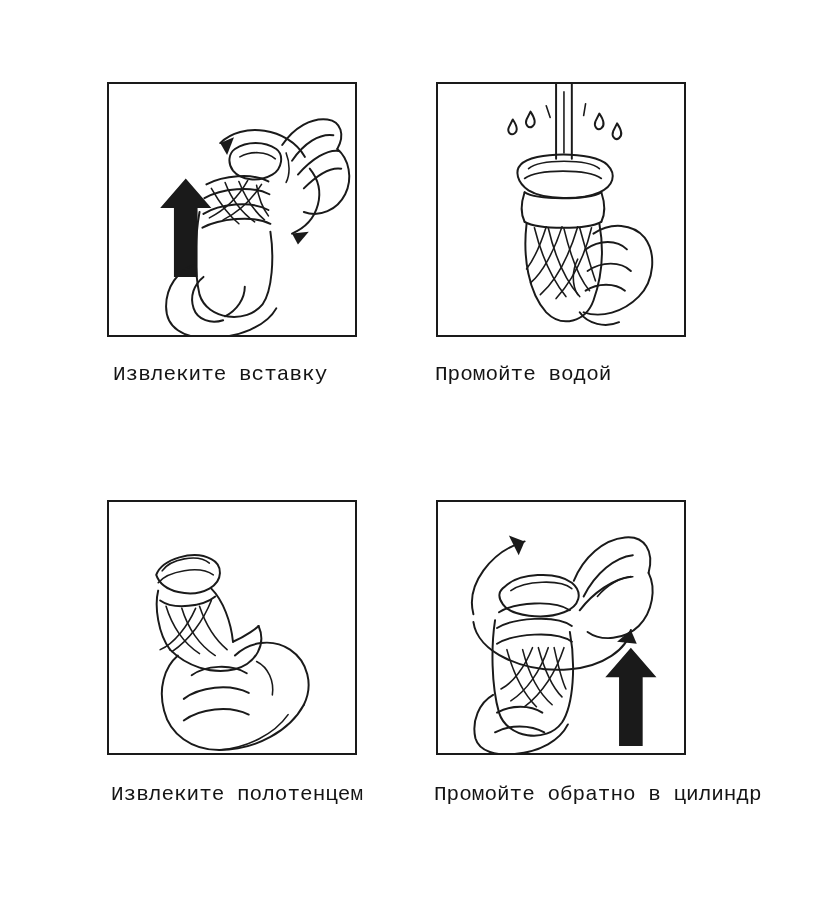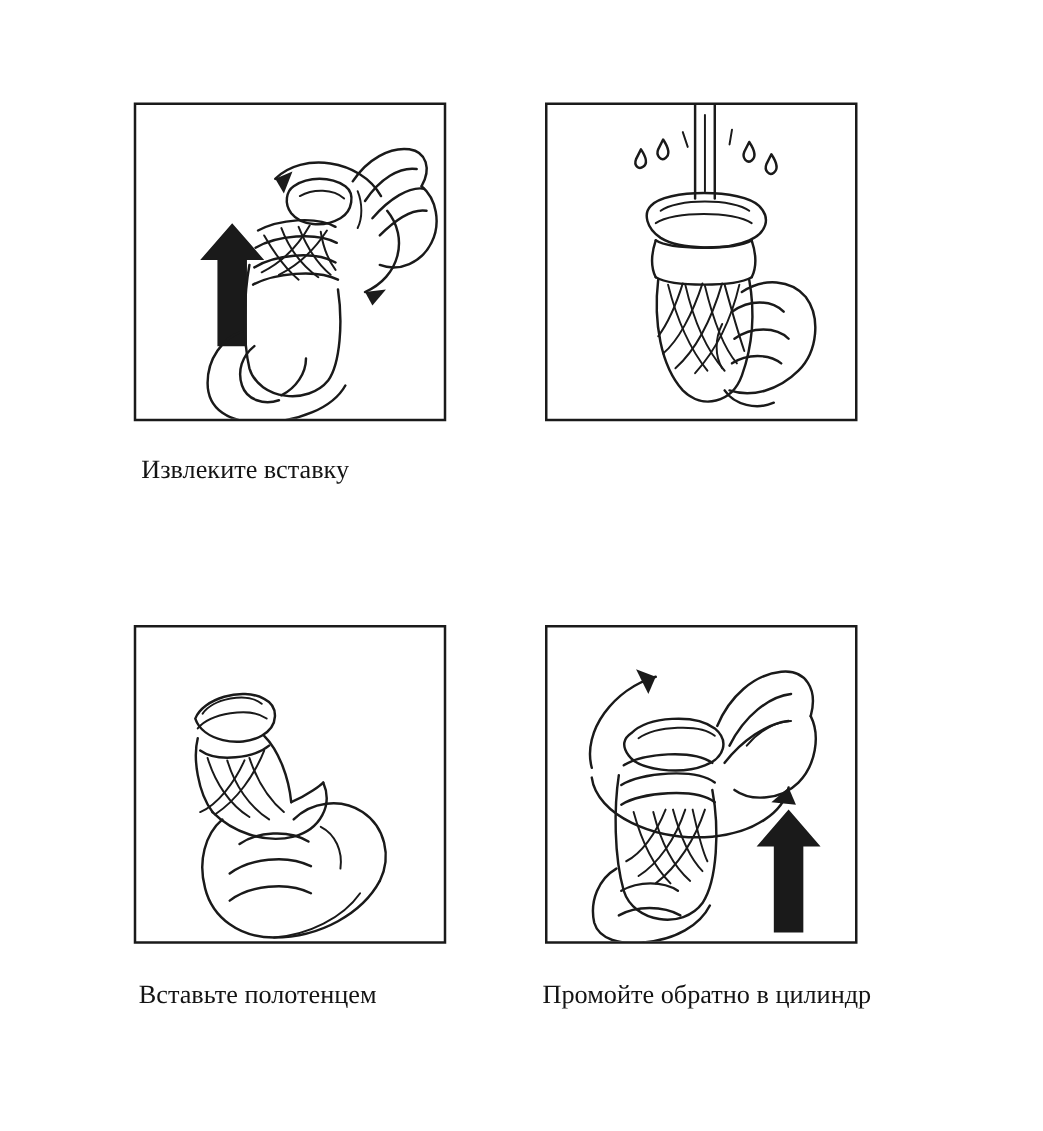--- a/index.html
+++ b/index.html
@@ -23,20 +23,21 @@
   }
   .grid {
     position: absolute;
     left: 0;
     top: 0;
     width: 689px;
     height: 905px;
     display: grid;
     grid-template-columns: 417px 417px;
     grid-template-rows: 460px 445px;
+    font-family: Liberation Mono, monospace;
   }
   .cell {
     position: relative;
   }
   .panel {
     position: absolute;
     width: 250px;
     height: 255px;
     border: 2px solid #1a1a1a;
     background: #ffffff;
@@ -176,20 +177,21 @@
           <path class="ink-thin" d="M110 145 C 104 164, 96 180, 90 188"></path>
 
           <path class="ink" d="M158 152 C 176 140, 198 142, 210 156 C 222 172, 220 200, 204 216 C 188 232, 166 238, 148 232"></path>
           <path class="ink" d="M150 168 C 164 158, 182 158, 192 168"></path>
           <path class="ink" d="M152 190 C 166 180, 186 180, 196 190"></path>
           <path class="ink" d="M150 210 C 162 202, 180 202, 190 210"></path>
           <path class="ink-thin" d="M142 178 C 136 190, 136 204, 142 214"></path>
           <path class="ink" d="M144 232 C 152 244, 170 248, 184 242"></path>
         </svg>
       </div>
+      <div class="caption">Промойте водой</div>
     </div>
 
     <div class="cell cell-2">
       <div class="panel">
         <svg viewBox="0 0 250 255" xmlns="http://www.w3.org/2000/svg">
 
           <path class="ink" d="M48 74 C 54 58, 86 48, 104 58 C 116 64, 116 80, 102 88 C 84 98, 54 92, 48 74 Z"></path>
           <path class="ink-thin" d="M54 70 C 62 58, 90 52, 102 62"></path>
           <path class="ink-thin" d="M50 82 C 60 70, 92 64, 106 74"></path>
 
@@ -208,21 +210,21 @@
 
           <path class="ink" d="M70 156 C 56 168, 50 190, 56 212 C 62 236, 84 252, 112 252 C 150 252, 184 232, 198 206"></path>
           <path class="ink" d="M198 206 C 208 186, 202 162, 184 150 C 166 138, 142 142, 128 156"></path>
           <path class="ink" d="M84 176 C 98 166, 124 164, 140 174"></path>
           <path class="ink" d="M76 200 C 92 188, 122 184, 142 194"></path>
           <path class="ink" d="M76 222 C 92 210, 122 206, 142 216"></path>
           <path class="ink-thin" d="M150 162 C 162 168, 168 182, 166 196"></path>
           <path class="ink-thin" d="M112 252 C 140 250, 168 236, 182 216"></path>
         </svg>
       </div>
-      <div class="caption">Вставьте полотенцем</div>
+      <div class="caption">Извлеките полотенцем</div>
     </div>
 
     <div class="cell cell-3">
       <div class="panel">
         <svg viewBox="0 0 250 255" xmlns="http://www.w3.org/2000/svg">
 
           <g>
             <path class="ink" d="M36 114 C 28 84, 54 50, 88 40"></path>
             <path class="solid" d="M88 40 L72 34 L82 54 Z"></path>
             <path class="ink" d="M36 122 C 40 152, 86 174, 134 170 C 168 167, 192 150, 196 130"></path>

